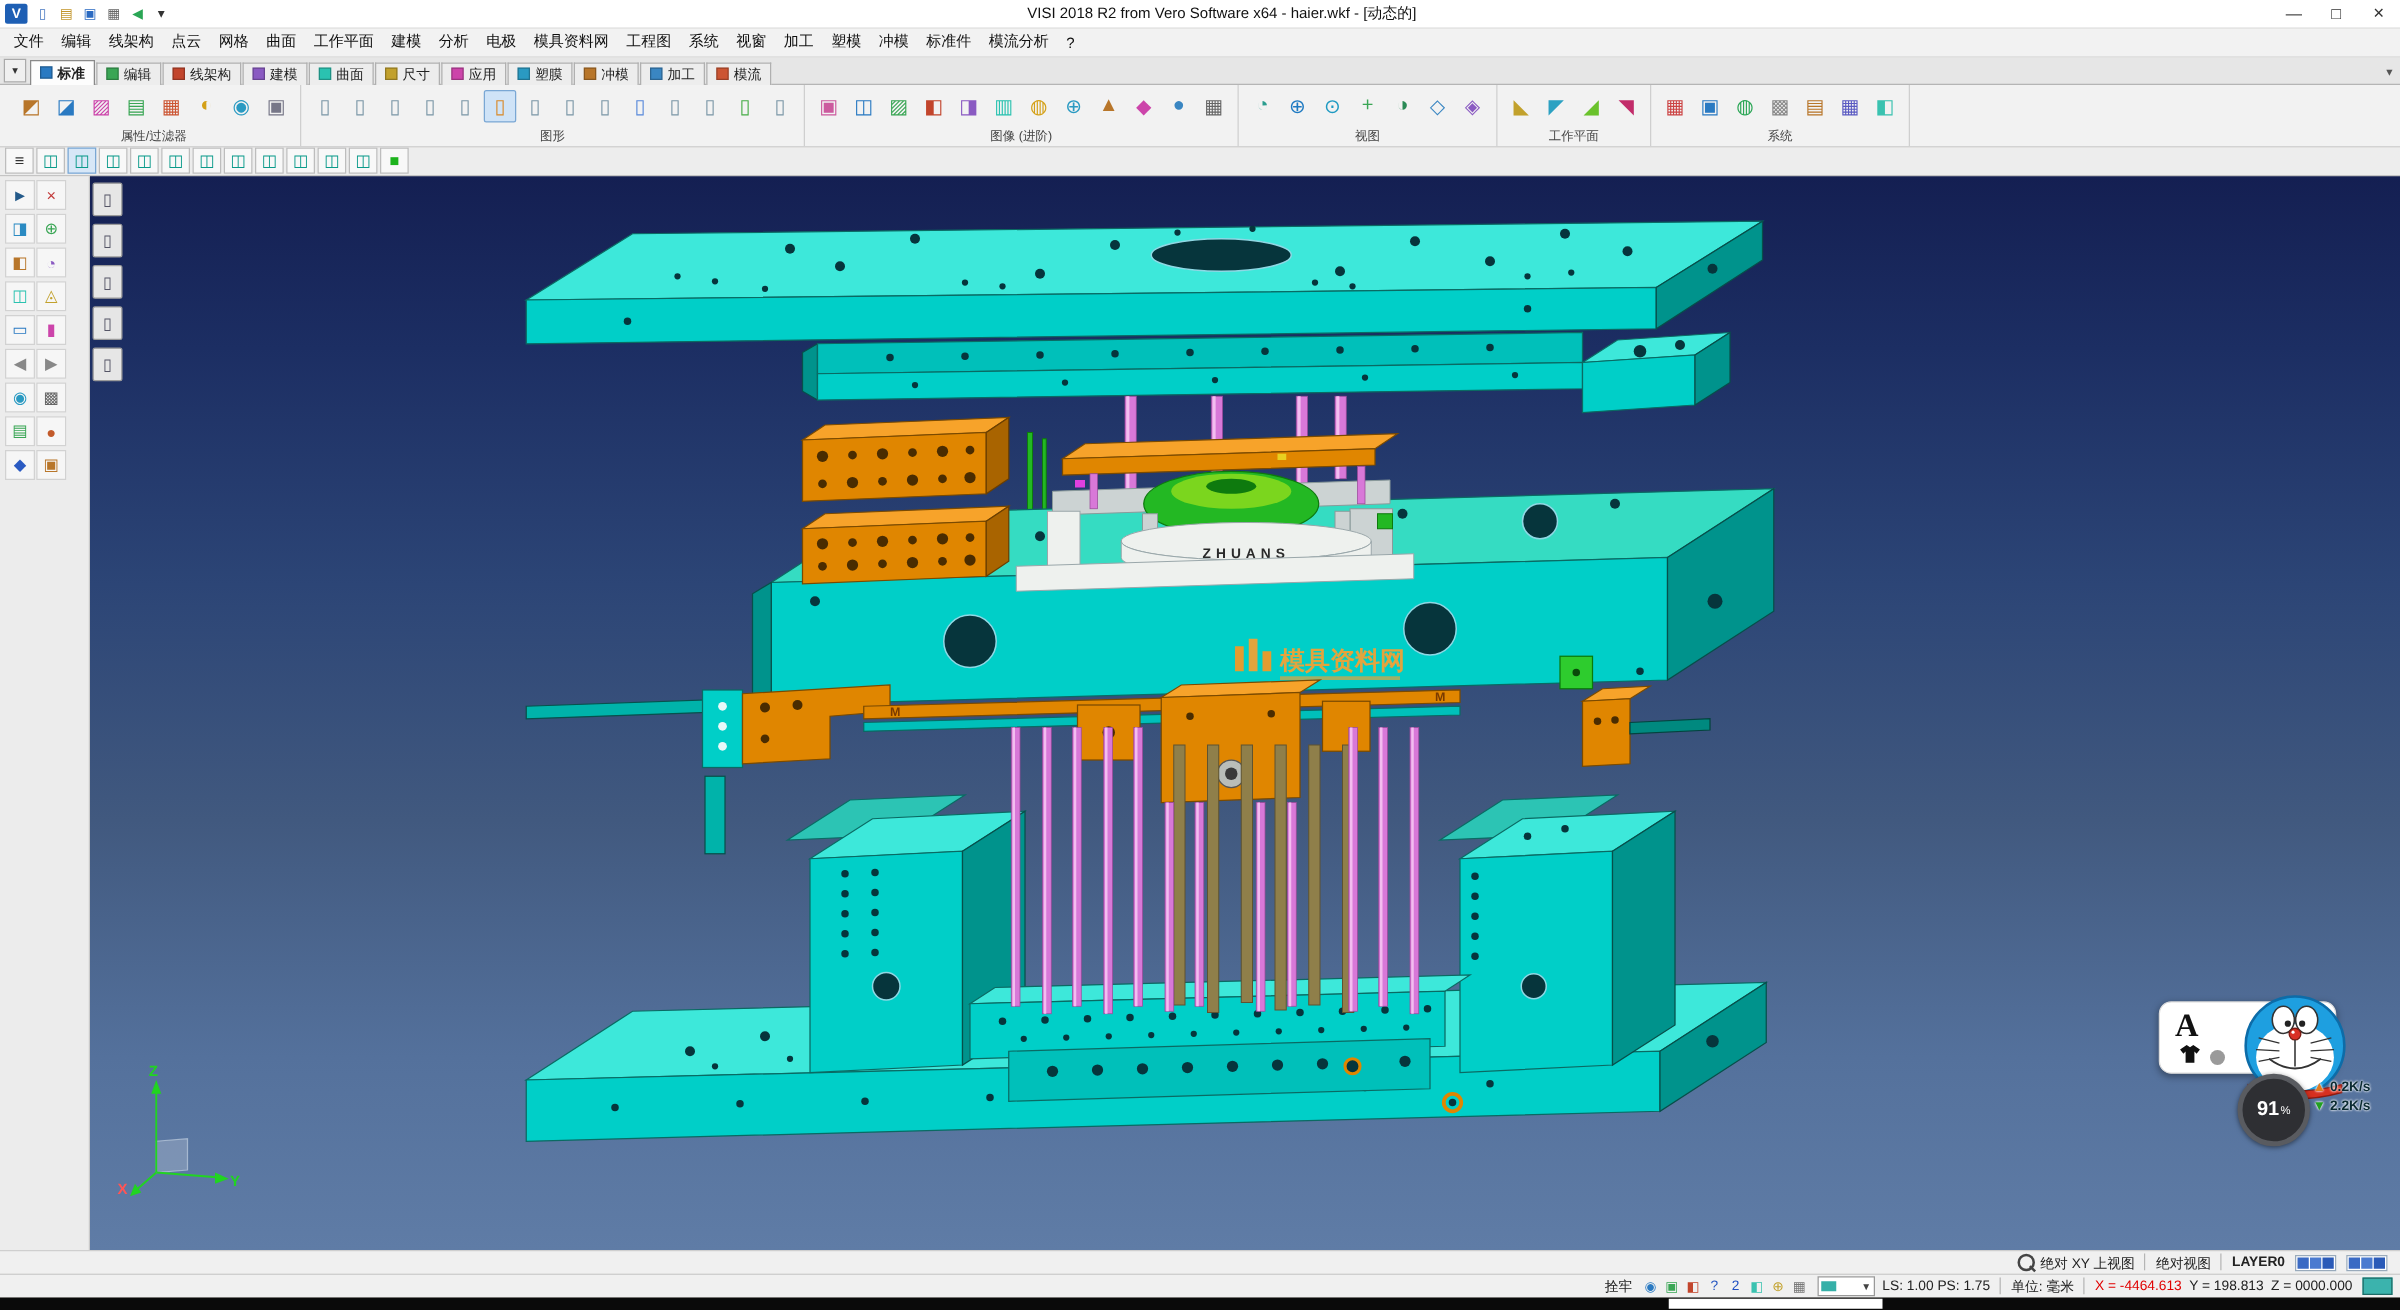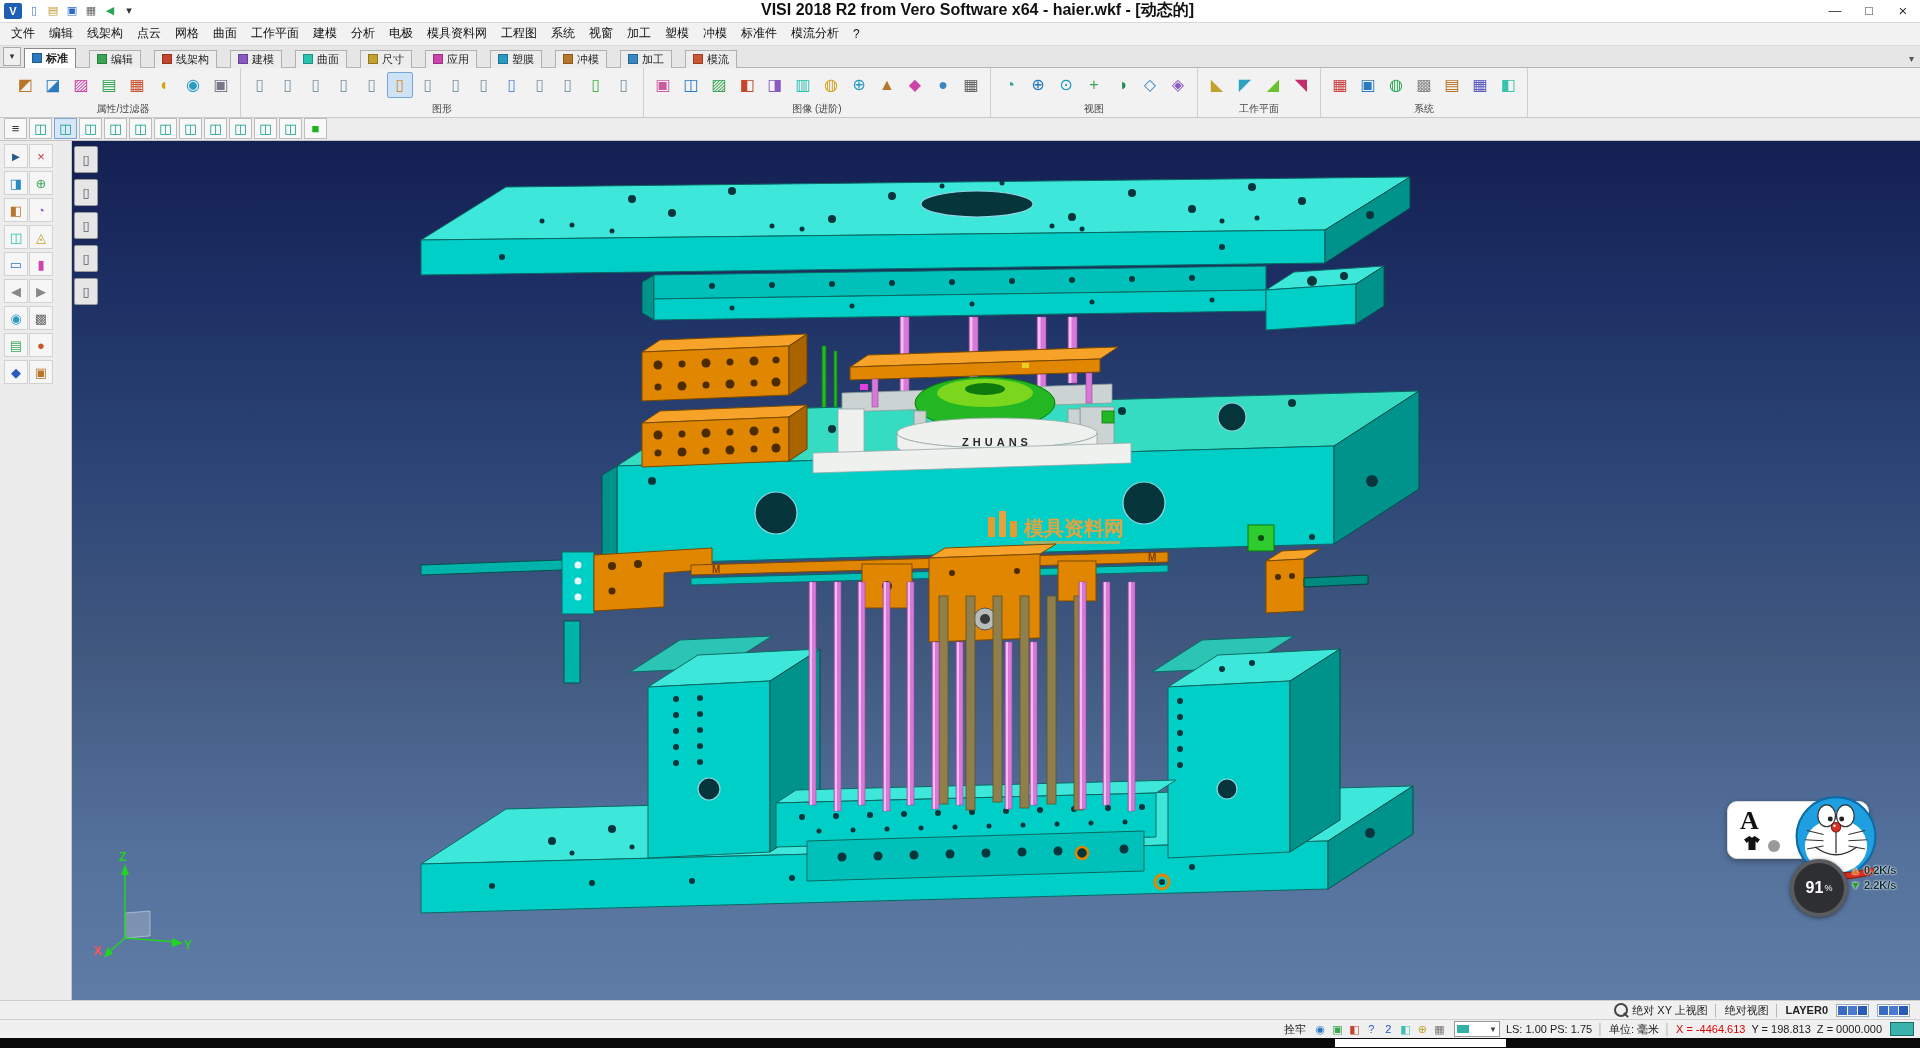--- a/index.html
+++ b/index.html
@@ -5,34 +5,34 @@
   html,body{margin:0;padding:0;width:1920px;height:1048px;overflow:hidden;
     font-family:"Liberation Sans","DejaVu Sans",sans-serif;background:#d4d0c8;}
   .app{width:1920px;height:1048px;display:flex;flex-direction:column;}
 
   
   .titlebar{height:22px;background:#ffffff;border-bottom:1px solid #d9d9d9;display:flex;align-items:center;font-size:12px;color:#222;}
   .logo{width:18px;height:16px;margin:0 4px 0 4px;background:#1e5fb4;color:#fff;font-weight:bold;font-size:11px;
     display:flex;align-items:center;justify-content:center;border-radius:2px;}
   #quick-icons{display:flex;align-items:center;gap:3px;}
   .qi{width:16px;height:16px;display:flex;align-items:center;justify-content:center;font-size:11px;cursor:default;}
-  .tb-title{flex:1;text-align:center;font-size:16px;color:#111;font-weight:bold;}
+  .tb-title{flex:1;text-align:center;font-size:12px;color:#111;}
   .winbtns{display:flex;}
   .winbtn{width:34px;height:21px;display:flex;align-items:center;justify-content:center;font-size:13px;color:#333;}
   .winbtn.close{font-size:15px;}
 
   
   .menubar{height:22px;background:#f2f2f2;border-bottom:1px solid #dcdcdc;display:flex;align-items:center;padding-left:4px;}
   .menu-item{padding:0 7px;font-size:12px;color:#111;height:100%;display:flex;align-items:center;}
 
   
   .tabbar{height:21px;background:#e6e6e6;border-bottom:1px solid #b5b5b5;display:flex;align-items:flex-end;padding-left:3px;}
   .tab-dd{width:16px;height:17px;border:1px solid #aaa;background:#f0f0f0;margin:0 3px 1px 0;
     display:flex;align-items:center;justify-content:center;font-size:9px;color:#333;}
-  #tab-list{display:flex;align-items:flex-end;gap:13px;}
+  #tab-list{display:flex;align-items:flex-end;gap:1px;}
   .tab{height:17px;padding:0 7px;background:#ededed;border:1px solid #b0b0b0;border-bottom:none;
     font-size:11px;color:#222;display:flex;align-items:center;gap:4px;margin-bottom:-1px;}
   .tab.active{background:#fdfdfd;height:19px;font-weight:bold;border-color:#8a8a8a;}
   .tab-ico{width:8px;height:8px;display:inline-block;border:1px solid rgba(0,0,0,.25);}
   .tab-pin{margin-left:auto;margin-right:6px;font-size:10px;color:#555;margin-bottom:3px;}
 
   
   .toolbar{height:49px;background:#f2f2f2;border-bottom:1px solid #c9c9c9;display:flex;align-items:stretch;padding-left:6px;}
   .tb-group{display:flex;flex-direction:column;border-right:1px solid #cfcfcf;padding:2px 6px 0 6px;}
   .tb-icons{display:flex;gap:2px;align-items:center;height:30px;}

